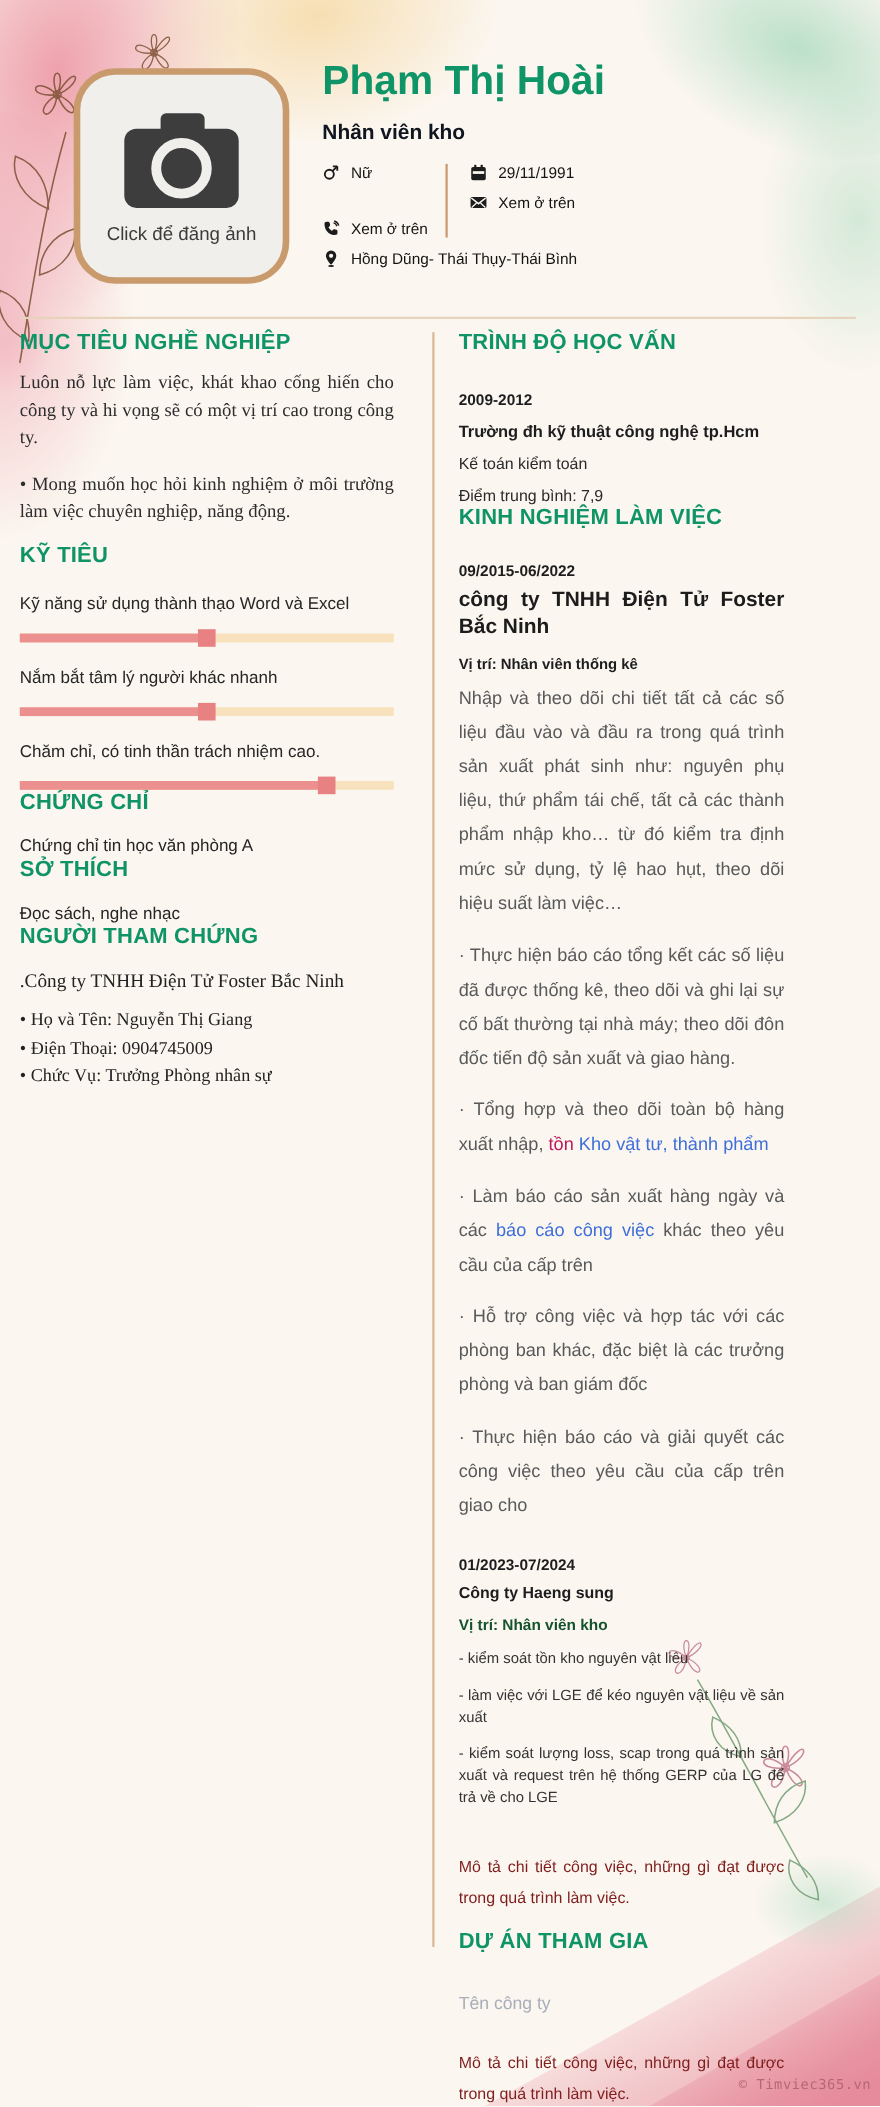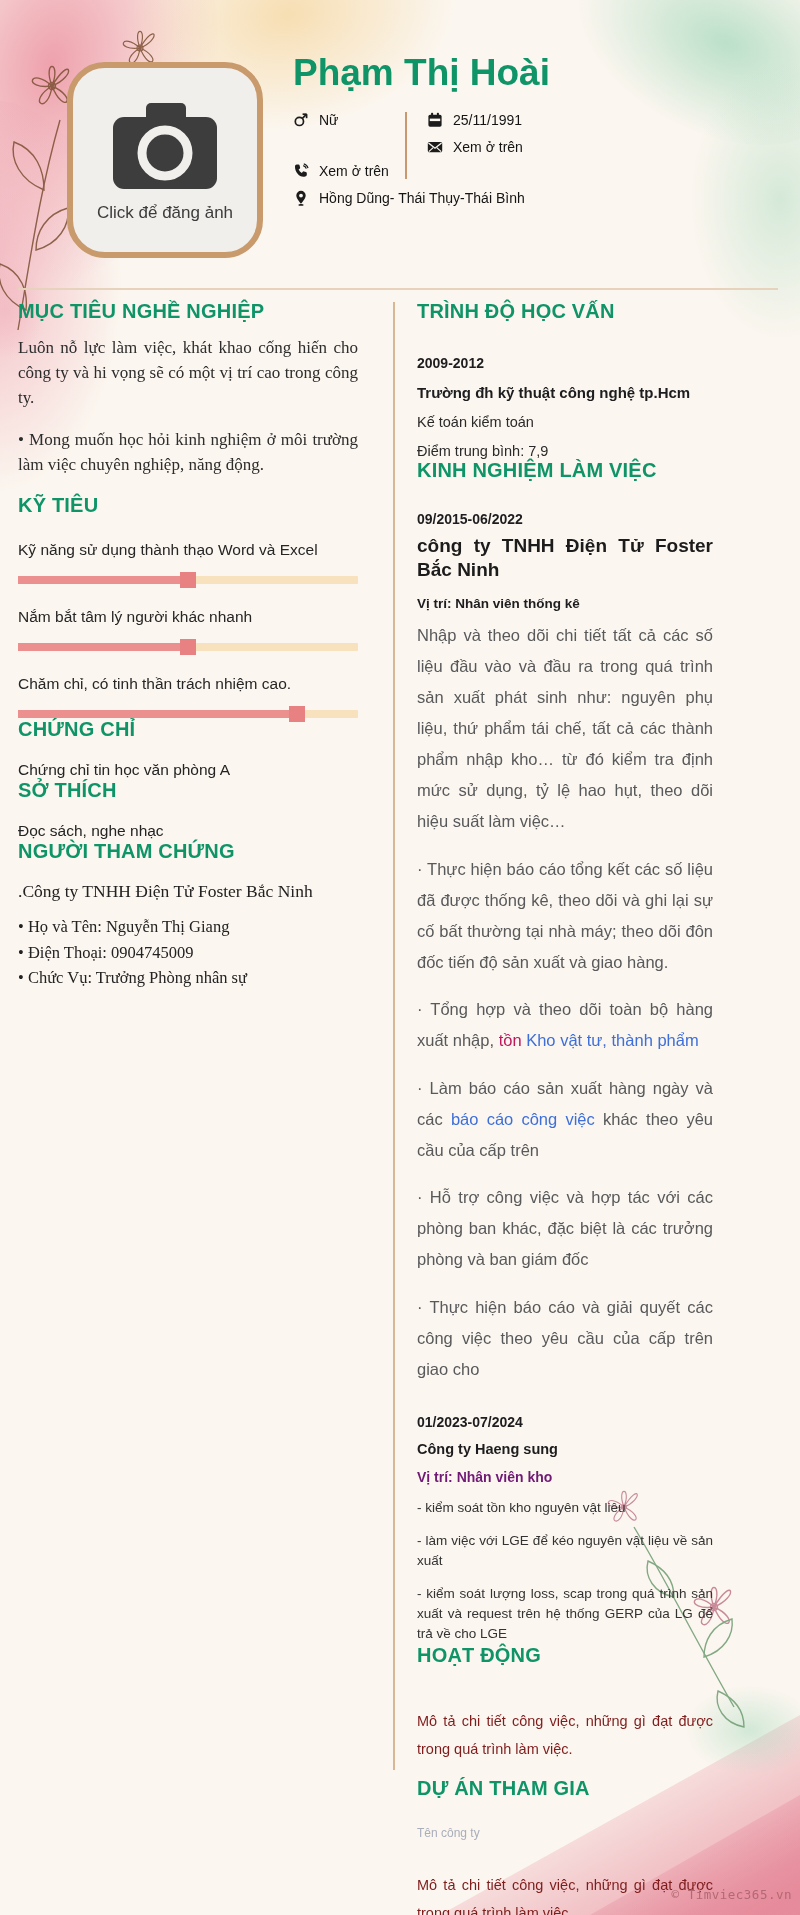--- a/index.html
+++ b/index.html
@@ -67,24 +67,24 @@
   .edu-school{font-size:15px;font-weight:700;color:#1d1d1f;margin-top:13px;}
   .edu-line{font-size:14.5px;color:#2a2a2a;margin-top:13px;}
   .job-period{font-size:14px;font-weight:700;color:#1d1d1f;margin-top:29px;}
   .job-company{font-size:19px;font-weight:700;color:#1c1c1c;line-height:24px;text-align:justify;margin-top:7px;}
   .job-pos{font-size:13.5px;font-weight:700;color:#1d1d1f;margin-top:14px;}
   .job-p{font-size:16.5px;color:#58595b;line-height:31px;text-align:justify;margin-top:9px;}
   .job-p + .job-p{margin-top:5px;}
   .seg-blue{color:#3e6fd9;}
   .seg-green{color:#be185d;}
   .job2-company{font-size:14.5px;font-weight:700;color:#1d1d1f;margin-top:11px;}
-  .job2-pos{font-size:14px;font-weight:700;color:#701a75;margin-top:12px;}
+  .job2-pos{font-size:14px;font-weight:700;color:#14532d;margin-top:12px;}
   .job2-li{font-size:13.5px;color:#333;line-height:20px;margin-top:13px;text-align:justify;}
   .placeholder{font-size:14.5px;color:#7f1d1d;line-height:28px;text-align:justify;margin-top:40px;}
-  .ph-small{font-size:12px;color:#a9aebb;margin-top:26px;}
+  .ph-small{font-size:16px;color:#a9aebb;margin-top:36px;}
   .mt44{margin-top:44px}.mt48{margin-top:48px}
   
   .copyright{position:absolute;right:8px;bottom:13px;font-family:"DejaVu Sans Mono",monospace;
     font-size:12.5px;color:#b36973;z-index:3;letter-spacing:.5px;}
   svg{display:block;}
 </style>
 </head>
 <body>
 
 <div class="page">
@@ -141,20 +141,21 @@
     <svg width="122" height="98" viewBox="0 0 122 98">
       <rect x="42" y="6" width="40" height="22" rx="5" fill="#3d3d3d"></rect>
       <rect x="9" y="20" width="104" height="72" rx="11" fill="#3d3d3d"></rect>
       <circle cx="61" cy="56" r="23" fill="none" stroke="#f0efec" stroke-width="9"></circle>
     </svg>
     <div class="hint">Click để đăng ảnh</div>
   </div>
 
   <div class="header-right">
     <h1 class="cv-name">Phạm Thị Hoài</h1>
+    <div class="cv-title">Nhân viên kho</div>
 
     <div class="contact">
       <div class="c-col c-col1">
         <div class="c-item">
           <svg class="ic" viewBox="0 0 16 16" fill="none" stroke="#1c1c1c" stroke-width="1.7">
             <circle cx="6.4" cy="9.4" r="4.1"></circle>
             <line x1="9.4" y1="6.4" x2="13.6" y2="2.2"></line>
             <line x1="9.6" y1="2.2" x2="13.6" y2="2.2"></line>
             <line x1="13.6" y1="2.2" x2="13.6" y2="6.2"></line>
           </svg>
@@ -169,21 +170,21 @@
         </div>
       </div>
       <div class="c-col c-col2">
         <div class="c-item">
           <svg class="ic" viewBox="0 0 16 16">
             <rect x="4.1" y="0.8" width="2" height="3.4" rx="0.7" fill="#1c1c1c"></rect>
             <rect x="9.9" y="0.8" width="2" height="3.4" rx="0.7" fill="#1c1c1c"></rect>
             <rect x="1.4" y="2.8" width="13.2" height="12" rx="1.7" fill="#1c1c1c"></rect>
             <rect x="2.8" y="6.6" width="10.4" height="2.5" fill="#fbf6ef"></rect>
           </svg>
-          <span>25/11/1991</span>
+          <span>29/11/1991</span>
         </div>
         <div class="c-item">
           <svg class="ic" viewBox="0 0 16 16">
             <rect x="0.8" y="3" width="14.4" height="10.2" rx="1.5" fill="#1c1c1c"></rect>
             <path d="M1.5 4 L8 9.2 L14.5 4" stroke="#fbf6ef" stroke-width="1.4" fill="none"></path>
             <path d="M1.8 12.6 L6.2 8.6 M14.2 12.6 L9.8 8.6" stroke="#fbf6ef" stroke-width="1.2" fill="none"></path>
           </svg>
           <span>Xem ở trên</span>
         </div>
       </div>
@@ -257,21 +258,20 @@
     <p class="job-p"><span>· Hỗ trợ công việc và hợp tác với các phòng ban khác, đặc biệt là các trưởng phòng và ban giám đốc</span></p>
     <p class="job-p"><span>· Thực hiện báo cáo và giải quyết các công việc theo yêu cầu của cấp trên giao cho</span></p>
 
     <div class="job-period">01/2023-07/2024</div>
     <div class="job2-company">Công ty Haeng sung</div>
     <div class="job2-pos">Vị trí: Nhân viên kho</div>
     <div class="job2-li">- kiểm soát tồn kho nguyên vật liêu</div>
     <div class="job2-li">- làm việc với LGE để kéo nguyên vật liệu về sản xuất</div>
     <div class="job2-li">- kiểm soát lượng loss, scap trong quá trình sản xuất  và request trên hệ thống GERP của LG để trả về cho LGE</div>
 
-    <h2 class="sec mt44">HOẠT ĐỘNG</h2>
     <p class="placeholder">Mô tả chi tiết công việc, những gì đạt được trong quá trình làm việc.</p>
 
     <h2 class="sec mt48">DỰ ÁN THAM GIA</h2>
     <div class="ph-small">Tên công ty</div>
     <p class="placeholder" style="margin-top:31px;">Mô tả chi tiết công việc, những gì đạt được trong quá trình làm việc.</p>
 
   </div>
 
   <div class="copyright">© Timviec365.vn</div>
 </div>

